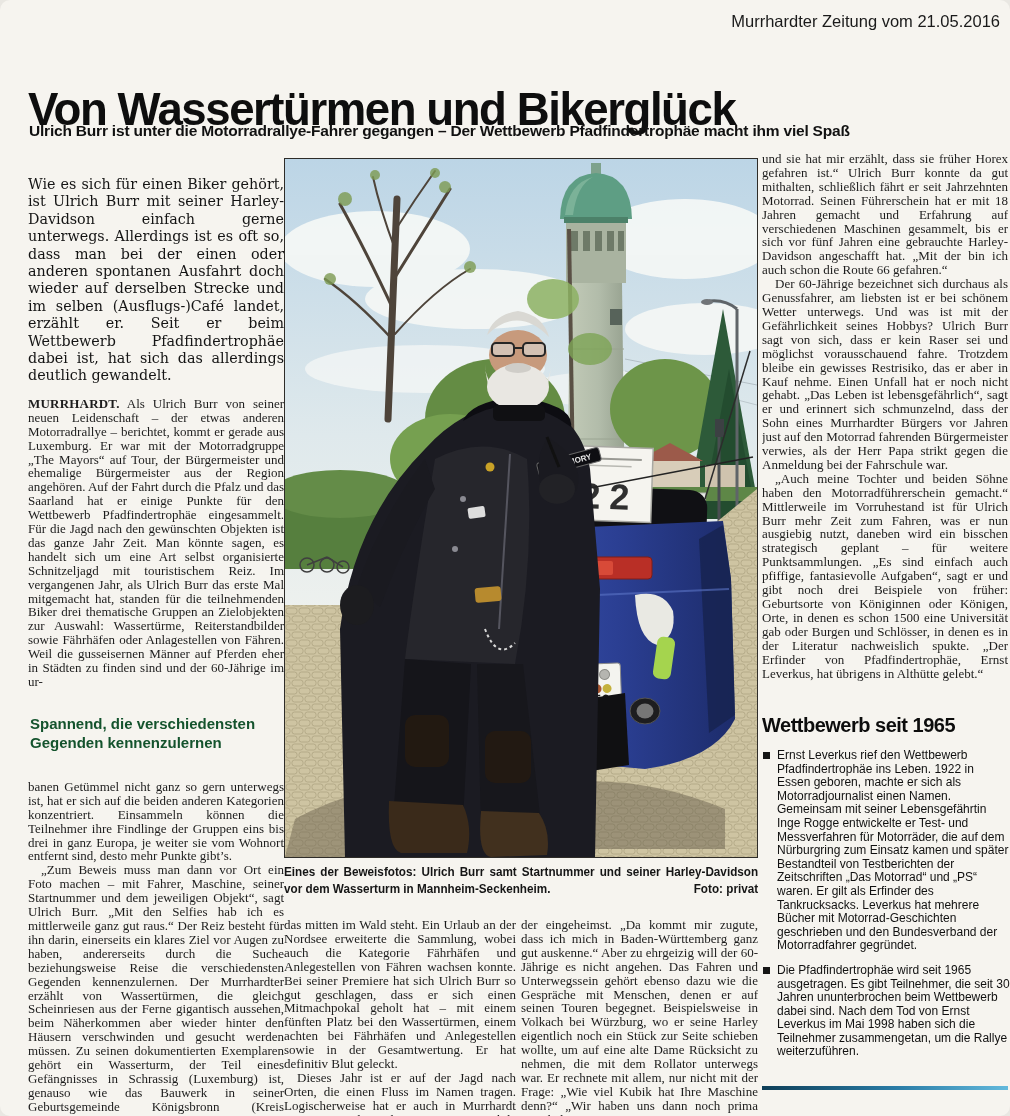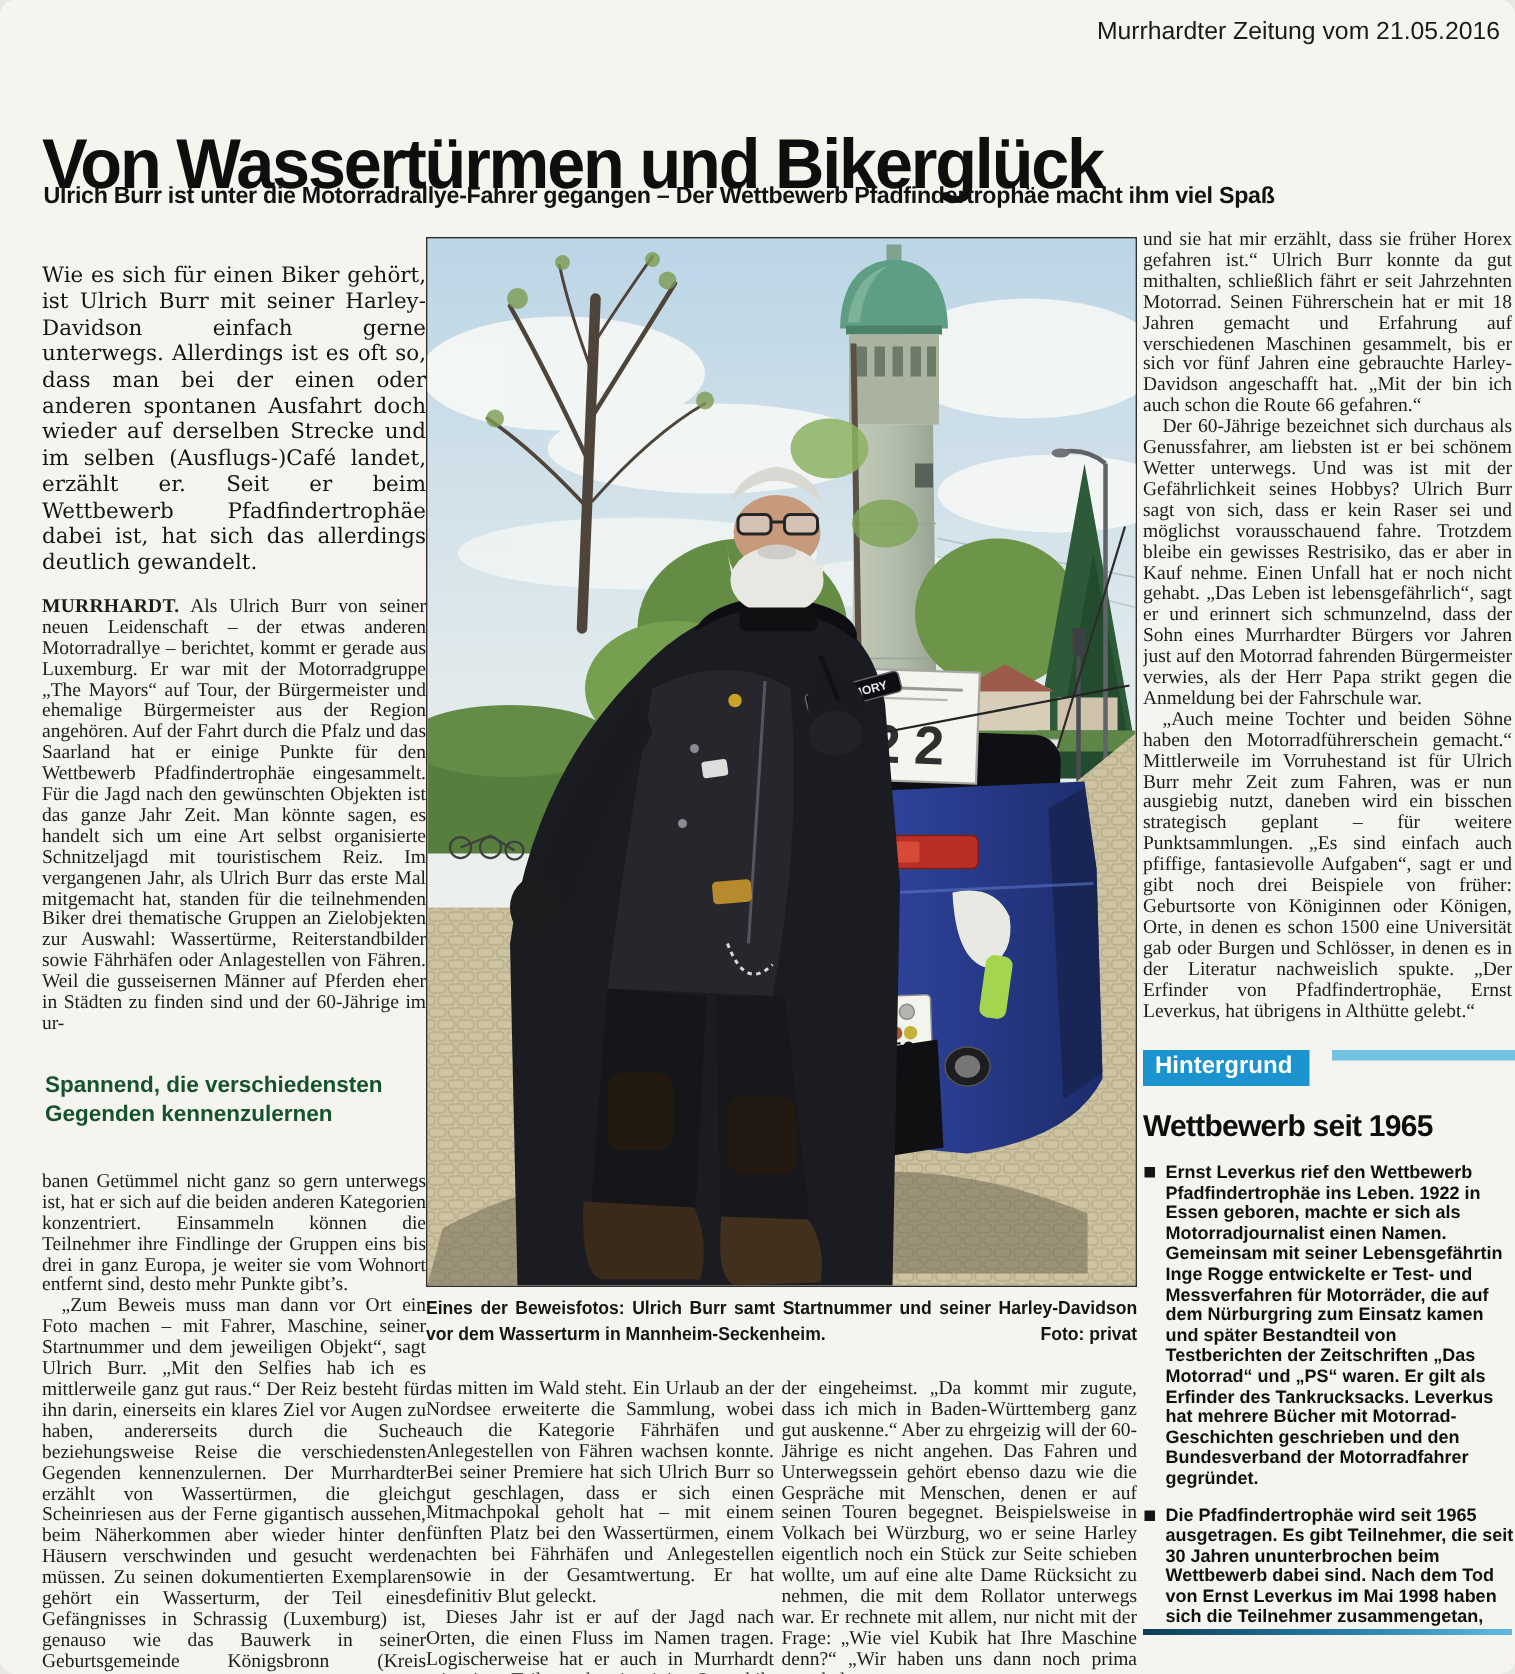--- a/index.html
+++ b/index.html
@@ -34,21 +34,21 @@
         font-size:12.5px;line-height:16.5px;color:#151515;text-align:justify;}
   .credit{position:absolute;right:0;bottom:0;font-weight:700;}
   .infobox{position:absolute;left:762px;top:700px;width:248px;height:384px;overflow:hidden;
         font-family:"Liberation Sans",sans-serif;}
   .ib-head{position:relative;height:26px;}
   .ib-label{display:inline-block;background:#1b93cf;color:#fff;font-weight:700;font-size:16px;
         padding:2px 11px 4px 8px;}
   .ib-strip{position:absolute;top:0;left:126px;right:0;height:7px;background:#72c2e2;}
   .ib-title{font-weight:700;font-size:20px;letter-spacing:-.5px;color:#0d0d0d;margin:14px 0 12px 0;}
   .ib-bullets{list-style:none;margin:0;padding:0;}
-  .ib-bullets li{display:flex;margin:0 0 11px 0;font-size:12px;line-height:13.6px;color:#101010;font-weight:bold;}
+  .ib-bullets li{display:flex;margin:0 0 11px 0;font-size:12px;line-height:13.6px;color:#101010;}
   .sq{flex:none;width:7px;height:7px;background:#151515;margin:3px 7px 0 1px;}
   .ib-rule{position:absolute;left:762px;top:1086px;width:246px;height:4px;
         background:linear-gradient(90deg,#0e3e57 0%,#2a7ca6 55%,#63b9dc 100%);}
 </style>
 </head>
 <body>
 
 <div class="page">
 
   <div class="masthead">Murrhardter Zeitung vom 21.05.2016</div>
@@ -293,24 +293,20 @@
     <p class="bt">der eingeheimst. „Da kommt mir zugute, dass ich mich in Baden-Württemberg ganz gut auskenne.“ Aber zu ehrgeizig will der 60-Jährige es nicht angehen. Das Fahren und Unterwegssein gehört ebenso dazu wie die Gespräche mit Menschen, denen er auf seinen Touren begegnet. Beispielsweise in Volkach bei Würzburg, wo er seine Harley eigentlich noch ein Stück zur Seite schieben wollte, um auf eine alte Dame Rücksicht zu nehmen, die mit dem Rollator unterwegs war. Er rechnete mit allem, nur nicht mit der Frage: „Wie viel Kubik hat Ihre Maschine denn?“ „Wir haben uns dann noch prima unterhalten,</p>
   </div>
 
   <div class="col col-right">
     <p class="bt">und sie hat mir erzählt, dass sie früher Horex gefahren ist.“ Ulrich Burr konnte da gut mithalten, schließlich fährt er seit Jahrzehnten Motorrad. Seinen Führerschein hat er mit 18 Jahren gemacht und Erfahrung auf verschiedenen Maschinen gesammelt, bis er sich vor fünf Jahren eine gebrauchte Harley-Davidson angeschafft hat. „Mit der bin ich auch schon die Route 66 gefahren.“</p>
     <p class="bt ind">Der 60-Jährige bezeichnet sich durchaus als Genussfahrer, am liebsten ist er bei schönem Wetter unterwegs. Und was ist mit der Gefährlichkeit seines Hobbys? Ulrich Burr sagt von sich, dass er kein Raser sei und möglichst vorausschauend fahre. Trotzdem bleibe ein gewisses Restrisiko, das er aber in Kauf nehme. Einen Unfall hat er noch nicht gehabt. „Das Leben ist lebensgefährlich“, sagt er und erinnert sich schmunzelnd, dass der Sohn eines Murrhardter Bürgers vor Jahren just auf den Motorrad fahrenden Bürgermeister verwies, als der Herr Papa strikt gegen die Anmeldung bei der Fahrschule war.</p>
     <p class="bt ind">„Auch meine Tochter und beiden Söhne haben den Motorradführerschein gemacht.“ Mittlerweile im Vorruhestand ist für Ulrich Burr mehr Zeit zum Fahren, was er nun ausgiebig nutzt, daneben wird ein bisschen strategisch geplant – für weitere Punktsammlungen. „Es sind einfach auch pfiffige, fantasievolle Aufgaben“, sagt er und gibt noch drei Beispiele von früher: Geburtsorte von Königinnen oder Königen, Orte, in denen es schon 1500 eine Universität gab oder Burgen und Schlösser, in denen es in der Literatur nachweislich spukte. „Der Erfinder von Pfadfindertrophäe, Ernst Leverkus, hat übrigens in Althütte gelebt.“</p>
   </div>
 
   <aside class="infobox">
-    <div class="ib-head">
-      <span class="ib-label">Hintergrund</span>
-      <span class="ib-strip"></span>
-    </div>
     <div class="ib-title">Wettbewerb seit 1965</div>
     <ul class="ib-bullets">
       <li>
           <span class="sq"></span>
           <span>Ernst Leverkus rief den Wettbewerb Pfadfindertrophäe ins Leben. 1922 in Essen geboren, machte er sich als Motorradjournalist einen Namen. Gemeinsam mit seiner Lebensgefährtin Inge Rogge entwickelte er Test- und Messverfahren für Motorräder, die auf dem Nürburgring zum Einsatz kamen und später Bestandteil von Testberichten der Zeitschriften „Das Motorrad“ und „PS“ waren. Er gilt als Erfinder des Tankrucksacks. Leverkus hat mehrere Bücher mit Motorrad-Geschichten geschrieben und den Bundesverband der Motorradfahrer gegründet.</span>
         </li>
       <li>
           <span class="sq"></span>
           <span>Die Pfadfindertrophäe wird seit 1965 ausgetragen. Es gibt Teilnehmer, die seit 30 Jahren ununterbrochen beim Wettbewerb dabei sind. Nach dem Tod von Ernst Leverkus im Mai 1998 haben sich die Teilnehmer zusammengetan, um die Rallye weiterzuführen.</span>
         </li>

